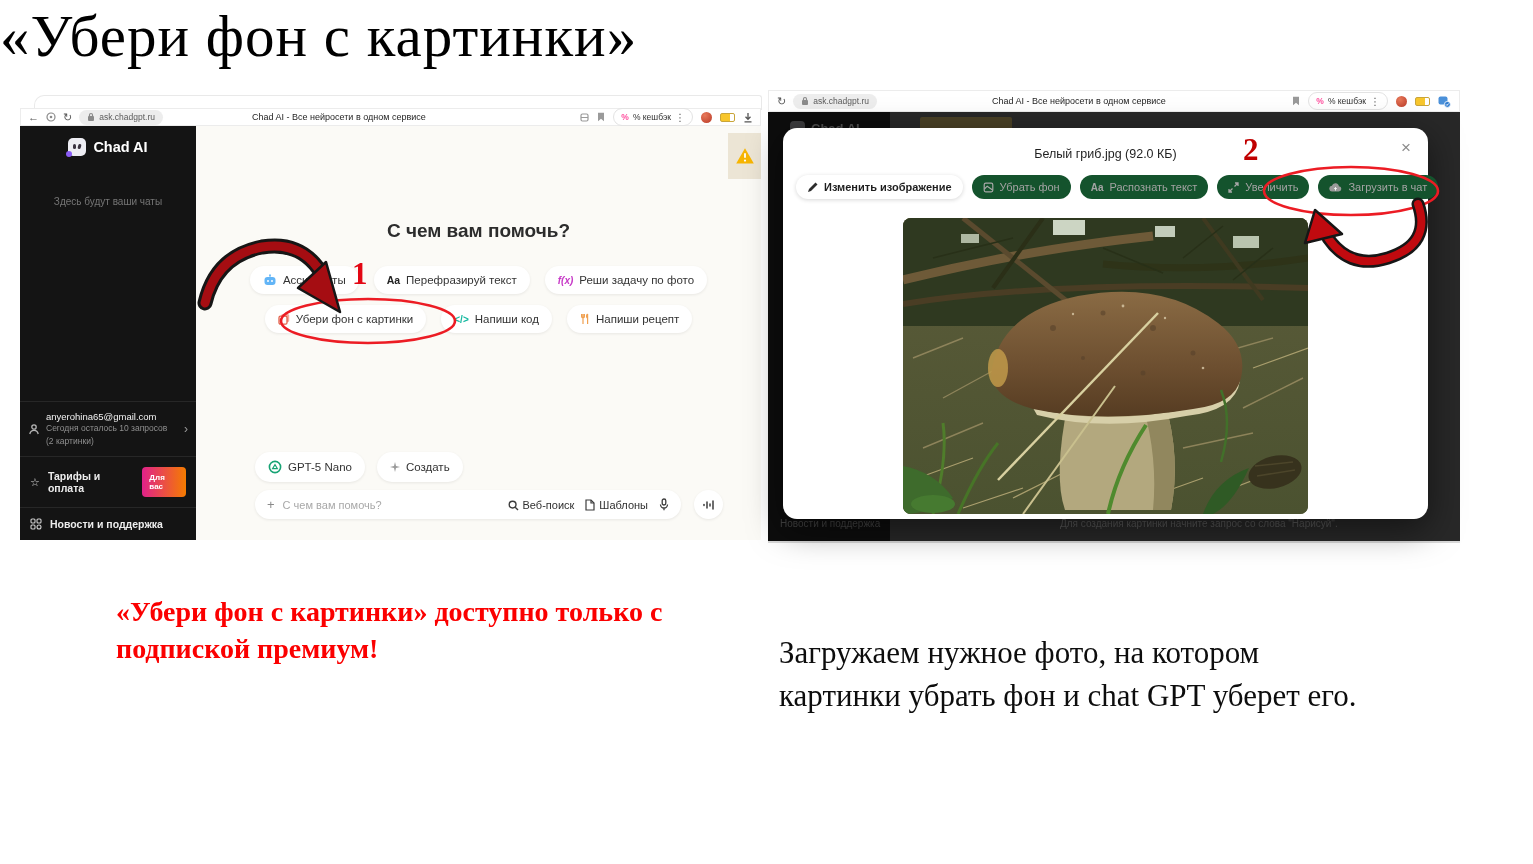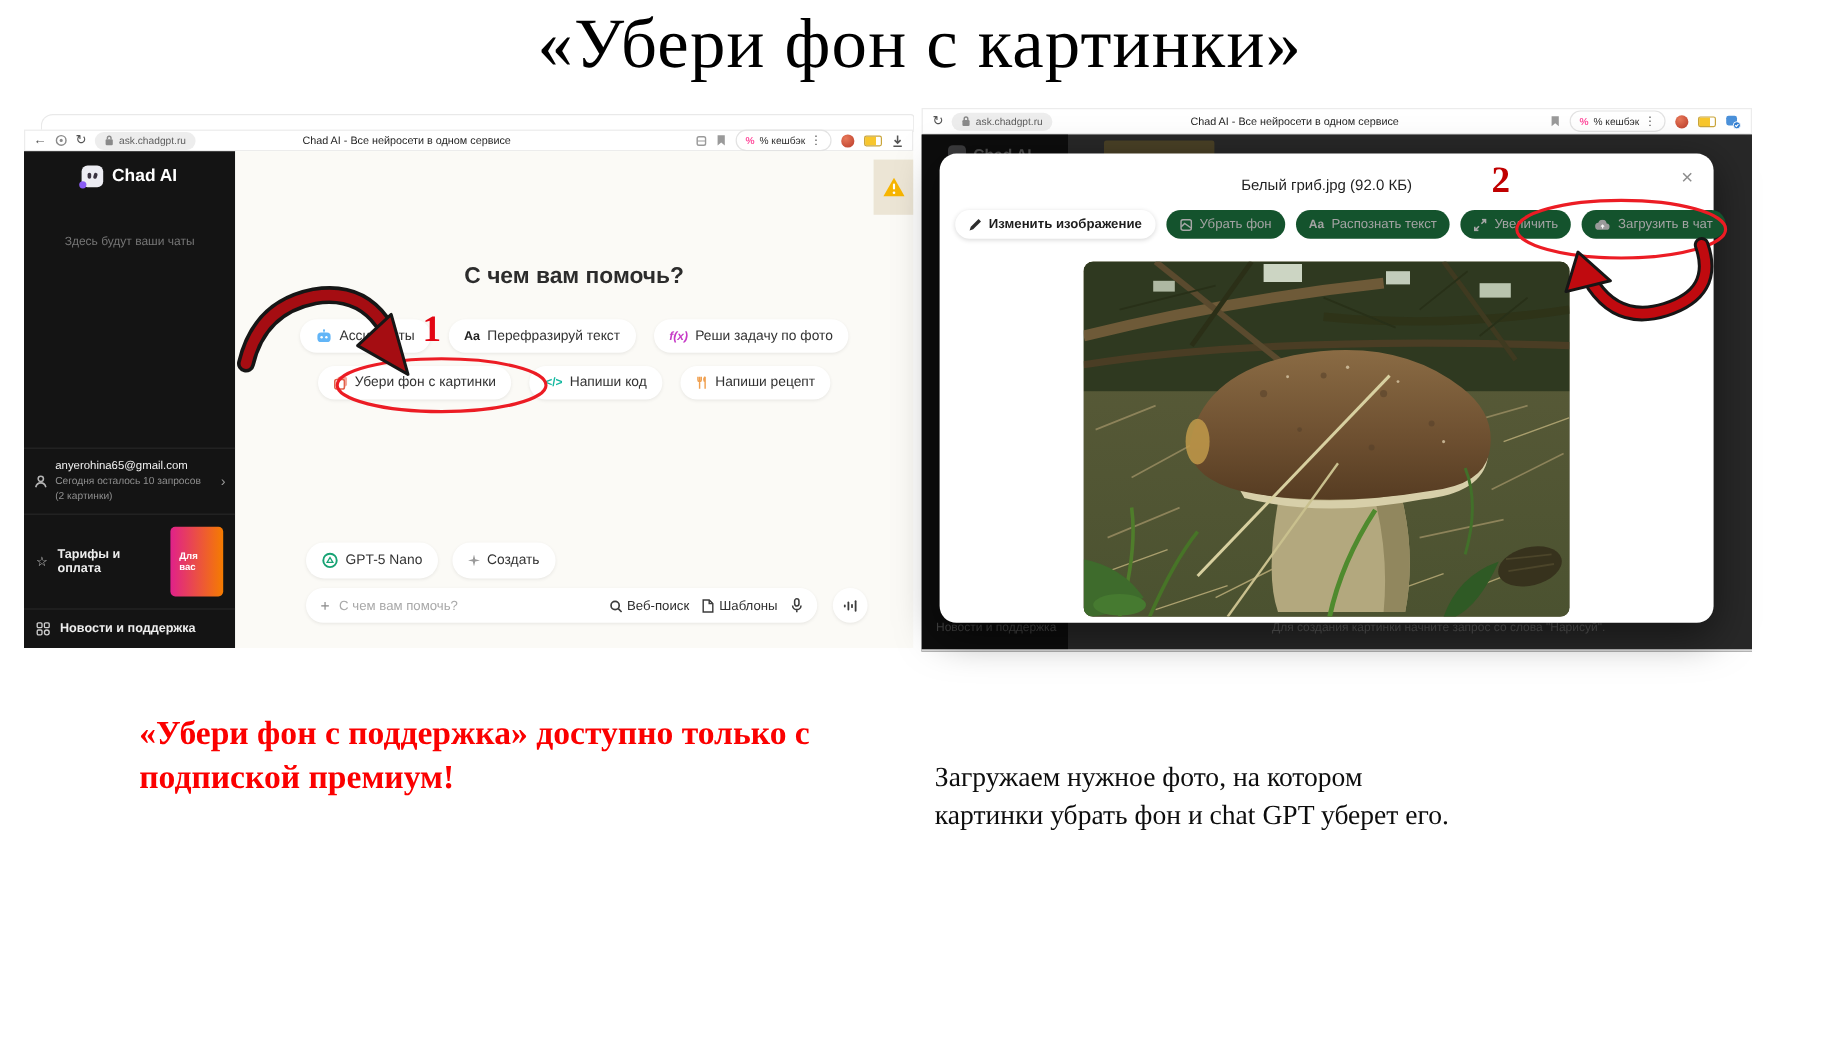--- a/index.html
+++ b/index.html
@@ -2,21 +2,21 @@
 <html><head>
 <meta charset="utf-8">
 <style>
   html,body{margin:0;padding:0}
   body{width:1533px;height:864px;position:relative;background:#fff;
        font-family:"Liberation Sans",sans-serif;overflow:hidden}
   .abs{position:absolute}
   svg{display:block}
 
   
-  #slide-title{position:absolute;top:2px;left:0;right:0;text-align:center;
+  #slide-title{position:absolute;top:2px;left:0;right:0;
     font-family:"Liberation Serif",serif;font-size:59px;color:#000;letter-spacing:1px}
 
   
   .chrome{position:absolute;background:#fff;display:flex;align-items:center;
     box-sizing:border-box;border:1px solid #ececec;color:#4a4a4a}
   .nav-glyph{font-size:11px;color:#555;line-height:1}
   .urlpill{display:flex;align-items:center;gap:4px;background:#ededed;border-radius:8px;
     padding:1px 8px;height:13px;font-size:8.5px;color:#5c5c5c;white-space:nowrap}
   .tabtitle{font-size:9px;color:#1f1f1f;white-space:nowrap}
   .chrome-right{margin-left:auto;display:flex;align-items:center;gap:8px}
@@ -46,21 +46,21 @@
     font-size:10px;color:#757575}
   .sb-bottom{position:absolute;left:0;right:0;bottom:0}
   .acct{display:flex;align-items:center;gap:6px;padding:9px 8px;border-top:1px solid #272727}
   .acct-email{font-size:9.5px;color:#f2f2f2}
   .acct-sub{font-size:8.5px;color:#8f8f8f;line-height:1.45}
   .chev{margin-left:auto;color:#9a9a9a;font-size:12px}
   .sb-row{display:flex;align-items:center;gap:8px;padding:10px 10px;border-top:1px solid #272727;
     font-size:10.5px;color:#ededed;font-weight:bold}
   .star-g{color:#cfcfcf;font-size:11px;font-weight:normal}
   .badge{margin-left:auto;background:linear-gradient(90deg,#e0218a,#f57c00);color:#fff;
-    font-size:8px;padding:20px 7px;border-radius:4px;font-weight:bold}
+    font-size:8px;padding:6px 7px;border-radius:4px;font-weight:bold}
 
   #main-l{flex:1;background:#fbfaf6;position:relative}
   .warnbox{position:absolute;right:0;top:7px;width:33px;height:46px;background:#ece5d5;
     display:flex;align-items:center;justify-content:center}
   .heading{position:absolute;top:94px;left:0;right:0;text-align:center;font-size:19px;
     color:#2c2c2c;font-weight:bold}
   .prow{position:absolute;left:0;right:0;display:flex;justify-content:center;gap:15px}
   #prow1{top:140px}#prow2{top:179px}
   .pill{display:flex;align-items:center;gap:6px;background:#fff;border-radius:17px;
     padding:8px 13px;font-size:11.5px;color:#333;box-shadow:0 1px 3px rgba(0,0,0,.08);white-space:nowrap}
@@ -107,21 +107,21 @@
   #anno{position:absolute;left:0;top:0;width:1533px;height:864px;pointer-events:none}
   .stepnum{position:absolute;font-family:"Liberation Serif",serif;font-weight:bold;
     font-size:31px;color:#e30613;pointer-events:none}
   #step1{left:352px;top:256px}
   #step2{left:1243px;top:132px;color:#c00000}
 
   
   #cap-red{position:absolute;left:116px;top:594px;font-family:"Liberation Serif",serif;
     font-weight:bold;font-size:28px;color:#fb0000;line-height:1.32}
   #cap-black{position:absolute;left:779px;top:632px;font-family:"Liberation Serif",serif;
-    font-size:23px;color:#0d0d0d;line-height:1.38}
+    font-size:31px;color:#0d0d0d;line-height:1.38}
 </style>
 </head>
 <body>
 
 <div id="slide-title">«Убери фон с картинки»</div>
 
 <div id="sliver-l" class="abs"></div>
 
 <div id="chrome-l" class="chrome">
   <span class="nav-glyph">←</span>
@@ -471,19 +471,19 @@
   <ellipse cx="1351" cy="191" rx="87" ry="24" fill="none" stroke="#ec1c24" stroke-width="2.6"></ellipse>
 
   <path d="M1418 204 Q1432 244 1388 258 Q1350 270 1328 238" fill="none" stroke="#161616" stroke-width="13" stroke-linecap="round"></path>
   <path d="M1418 204 Q1432 244 1388 258 Q1350 270 1328 238" fill="none" stroke="#c00a0f" stroke-width="8" stroke-linecap="round"></path>
   <polygon points="1315,210 1305,243 1342,234" fill="#c00a0f" stroke="#161616" stroke-width="2.5" stroke-linejoin="round"></polygon>
 </svg>
 <div id="step1" class="stepnum">1</div>
 <div id="step2" class="stepnum">2</div>
 
 <div id="cap-red">
-  <div>«Убери фон с поддержка» доступно только с</div>
+  <div>«Убери фон с картинки» доступно только с</div>
   <div>подпиской премиум!</div>
 </div>
 <div id="cap-black">
   <div>Загружаем нужное фото, на котором</div>
   <div>картинки убрать фон и chat GPT уберет его.</div>
 </div>
 
 </body></html>

